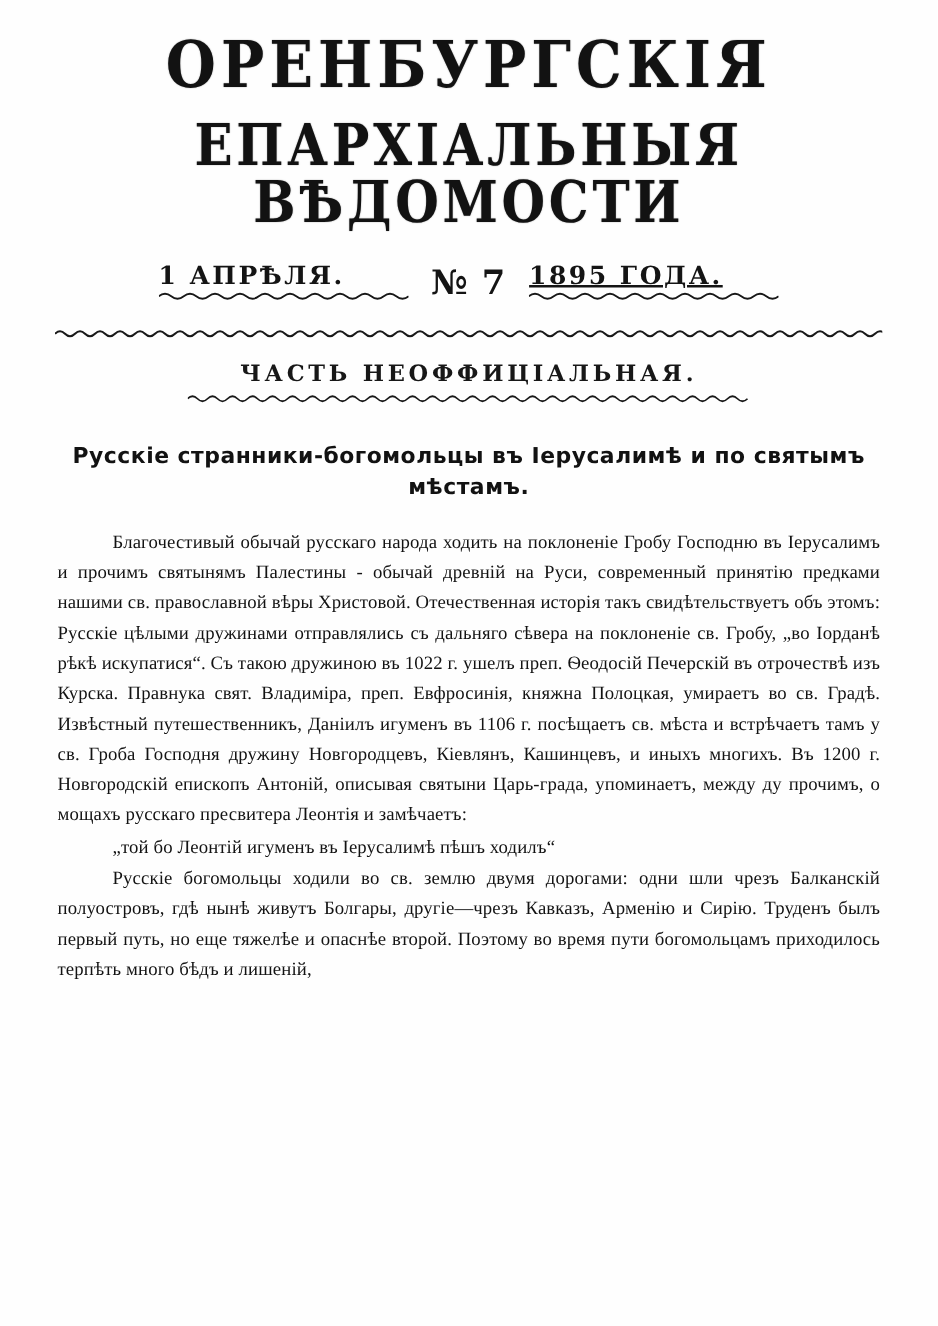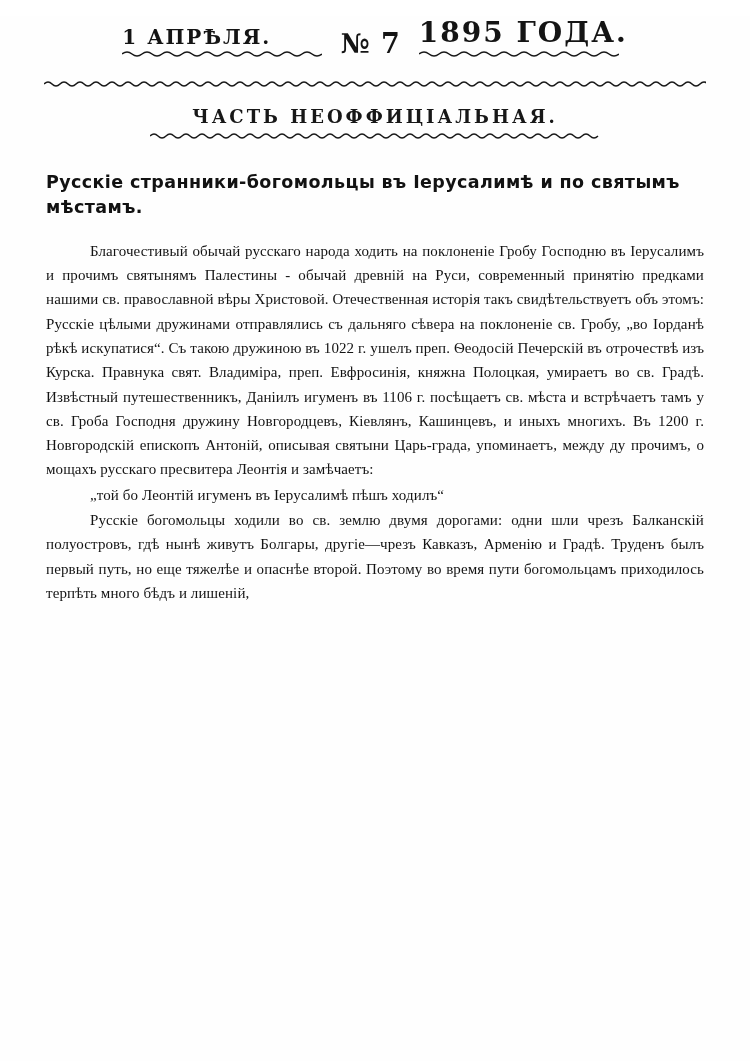--- a/index.html
+++ b/index.html
@@ -51,43 +51,44 @@
     transform: scaleY(1.15);
     transform-origin: center top;
   }
 
   
   .issue-row {
     display: flex;
     align-items: flex-end;
     justify-content: center;
     gap: 18px;
-    margin-top: 16px;
+    margin-top: 34px;
     padding: 0 50px;
   }
   .issue-cell {
     position: relative;
     font-family: "DejaVu Serif", serif;
     font-weight: bold;
     letter-spacing: 2px;
     color: #141414;
     white-space: nowrap;
   }
   .issue-date-left {
     font-size: 20px;
     padding-bottom: 6px;
   }
   .issue-number {
     font-size: 27px;
     padding-bottom: 4px;
     letter-spacing: 1px;
   }
   .issue-year {
-    font-size: 28px;
+    font-size: 20px;
     padding-bottom: 6px;
+    text-decoration: underline;
   }
   .squiggle {
     height: 7px;
     overflow: hidden;
     margin-top: 1px;
   }
   .squiggle svg { display: block; }
 
   
   .rule-wide {
@@ -115,21 +116,21 @@
   .rule-narrow svg { display: block; }
 
   
   .article {
     margin: 30px 46px 0 46px;
   }
   .article-title {
     font-family: "DejaVu Sans", sans-serif;
     font-weight: bold;
     font-size: 17.5px;
-    text-align: left;
+    text-align: center;
     line-height: 1.45;
     letter-spacing: 0.4px;
     color: #121212;
   }
   .body-text {
     margin-top: 18px;
     font-family: Liberation Serif, serif;
     font-size: 15px;
     line-height: 1.62;
     text-align: justify;
@@ -144,20 +145,24 @@
   .qline {
     display: block;
     text-indent: 24px;
   }
 </style>
 </head>
 <body>
 
 <div class="page">
 
+  <div class="masthead">
+    <div class="masthead-line1">ОРЕНБУРГСКІЯ</div>
+    <div class="masthead-line2">ЕПАРХІАЛЬНЫЯ ВѢДОМОСТИ</div>
+  </div>
 
   <div class="issue-row">
     <div class="issue-cell issue-date-left">
       <span>1 АПРѢЛЯ.</span>
       <div class="squiggle">
         <svg width="200" height="7" viewBox="0 0 200 7" preserveAspectRatio="none">
           <path d="M0 4 Q5 0 10 4 T20 4 T30 4 T40 4 T50 4 T60 4 T70 4 T80 4 T90 4 T100 4 T110 4 T120 4 T130 4 T140 4 T150 4 T160 4 T170 4 T180 4 T190 4 T200 4" fill="none" stroke="#181818" stroke-width="1.5"></path>
         </svg>
       </div>
     </div>
@@ -186,17 +191,17 @@
       <path d="M0 4 Q4 0 8 4 T16 4 T24 4 T32 4 T40 4 T48 4 T56 4 T64 4 T72 4 T80 4 T88 4 T96 4 T104 4 T112 4 T120 4 T128 4 T136 4 T144 4 T152 4 T160 4 T168 4 T176 4 T184 4 T192 4 T200 4 T208 4 T216 4 T224 4 T232 4 T240 4 T248 4 T256 4 T264 4 T272 4 T280 4 T288 4 T296 4 T304 4 T312 4 T320 4 T328 4 T336 4 T344 4 T352 4 T360 4 T368 4 T376 4 T384 4 T392 4 T400 4 T408 4 T416 4 T424 4 T432 4 T440 4 T448 4" fill="none" stroke="#191919" stroke-width="1.4"></path>
     </svg>
   </div>
 
   <div class="article">
     <div class="article-title">Русскіе странники-богомольцы въ Іерусалимѣ и по святымъ мѣстамъ.</div>
 
     <div class="body-text">
       <p>Благочестивый обычай русскаго народа ходить на поклоненіе Гробу Господню въ Іерусалимъ и прочимъ святынямъ Палестины - обычай древній на Руси, современный принятію предками нашими св. православной вѣры Христовой. Отечественная исторія такъ свидѣтельствуетъ объ этомъ: Русскіе цѣлыми дружинами отправлялись съ дальняго сѣвера на поклоненіе св. Гробу, „во Іорданѣ рѣкѣ искупатися“. Съ такою дружиною въ 1022 г. ушелъ преп. Ѳеодосій Печерскій въ отрочествѣ изъ Курска. Правнука свят. Владиміра, преп. Евфросинія, княжна Полоцкая, умираетъ во св. Градѣ. Извѣстный путешественникъ, Даніилъ игуменъ въ 1106 г. посѣщаетъ св. мѣста и встрѣчаетъ тамъ у св. Гроба Господня дружину Новгородцевъ, Кіевлянъ, Кашинцевъ, и иныхъ многихъ. Въ 1200 г. Новгородскій епископъ Антоній, описывая святыни Царь-града, упоминаетъ, между ду прочимъ, о мощахъ русскаго пресвитера Леонтія и замѣчаетъ:</p>
       <p class="qline">„той бо Леонтій игуменъ въ Іерусалимѣ пѣшъ ходилъ“</p>
-      <p>Русскіе богомольцы ходили во св. землю двумя дорогами: одни шли чрезъ Балканскій полуостровъ, гдѣ нынѣ живутъ Болгары, другіе—чрезъ Кавказъ, Арменію и Градѣ. Труденъ былъ первый путь, но еще тяжелѣе и опаснѣе второй. Поэтому во время пути богомольцамъ приходилось терпѣть много бѣдъ и лишеній,</p>
+      <p>Русскіе богомольцы ходили во св. землю двумя дорогами: одни шли чрезъ Балканскій полуостровъ, гдѣ нынѣ живутъ Болгары, другіе—чрезъ Кавказъ, Арменію и Сирію. Труденъ былъ первый путь, но еще тяжелѣе и опаснѣе второй. Поэтому во время пути богомольцамъ приходилось терпѣть много бѣдъ и лишеній,</p>
     </div>
   </div>
 
 </div>
 
 </body></html>

